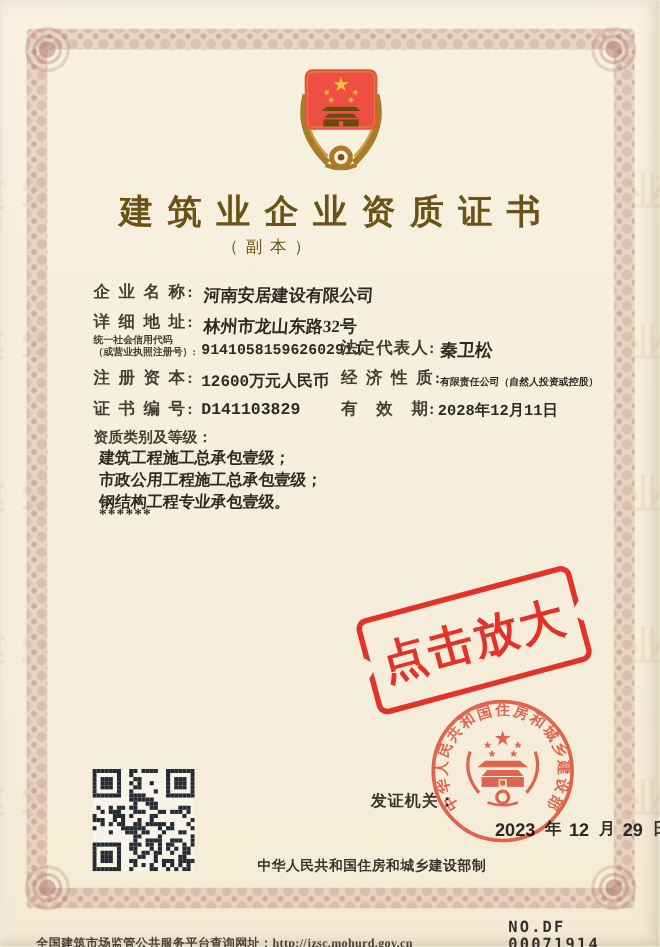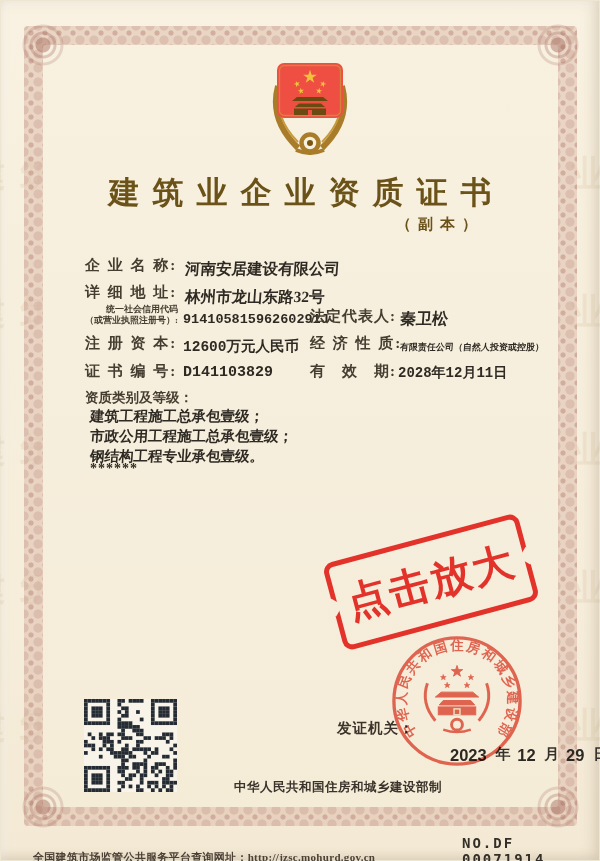--- a/index.html
+++ b/index.html
@@ -27,28 +27,28 @@
   .corner{position:absolute;width:46px;height:46px;opacity:.55;
     background:
       radial-gradient(circle 8px at 50% 50%, rgba(160,100,88,.8) 7px, transparent 8px),
       radial-gradient(circle 16px at 50% 50%, transparent 10px, rgba(160,100,88,.55) 11px, rgba(160,100,88,.55) 13px, transparent 14px),
       radial-gradient(circle 22px at 50% 50%, transparent 17px, rgba(160,100,88,.4) 18px, rgba(160,100,88,.4) 20px, transparent 21px);}
   
   .emblem{position:absolute;left:268px;top:60px;width:84px;height:95px;}
   
   .title{position:absolute;left:0;top:172px;width:600px;text-align:center;
     font-size:31px;font-weight:bold;letter-spacing:13px;text-indent:13px;color:#6a5218;}
-  .subtitle{position:absolute;left:0;top:215px;width:484px;text-align:right;
-    font-size:15px;font-weight:bold;letter-spacing:7px;text-indent:7px;color:#6a5218;}
+  .subtitle{position:absolute;left:0;top:215px;width:484px;text-align:center;
+    font-size:15px;font-weight:normal;letter-spacing:7px;text-indent:7px;color:#6a5218;}
   
   .lbl{position:absolute;font-size:15px;font-weight:bold;color:#463d31;letter-spacing:1px;white-space:nowrap;}
   .val{position:absolute;font-size:15px;color:#2e2a23;white-space:nowrap;}
   .val.script{font-family:"Liberation Serif",serif;font-weight:600;transform:skewX(-4deg);}
   .val.print{font-family:Liberation Mono, monospace;font-weight:bold;}
-  .lbl-small{position:absolute;font-size:9px;font-weight:bold;color:#463d31;line-height:1.25;white-space:nowrap;text-align:right;}
+  .lbl-small{position:absolute;font-size:9px;font-weight:bold;color:#463d31;line-height:1.25;white-space:nowrap;}
   .val-small{position:absolute;font-size:9px;font-weight:600;color:#2e2a23;white-space:nowrap;transform:skewX(-4deg);}
   .quals-label{position:absolute;left:85px;top:389px;font-size:13.5px;font-weight:bold;color:#463d31;}
   .qual{position:absolute;left:90px;font-size:14.5px;font-weight:600;color:#2e2a23;transform:skewX(-4deg);white-space:nowrap;}
   .stars-line{position:absolute;left:90px;top:461px;font-size:14px;font-weight:bold;color:#2e2a23;letter-spacing:1px;}
   
   .stamp{position:absolute;left:330px;top:537px;width:192px;height:80px;
     border:5px solid #e2231c;border-radius:10px;transform:rotate(-15deg);
     display:flex;align-items:center;justify-content:center;color:#e2231c;
     font-family:"Liberation Sans","DejaVu Sans",sans-serif;
     font-size:41px;font-weight:900;letter-spacing:2px;opacity:.92;cursor:pointer;}

